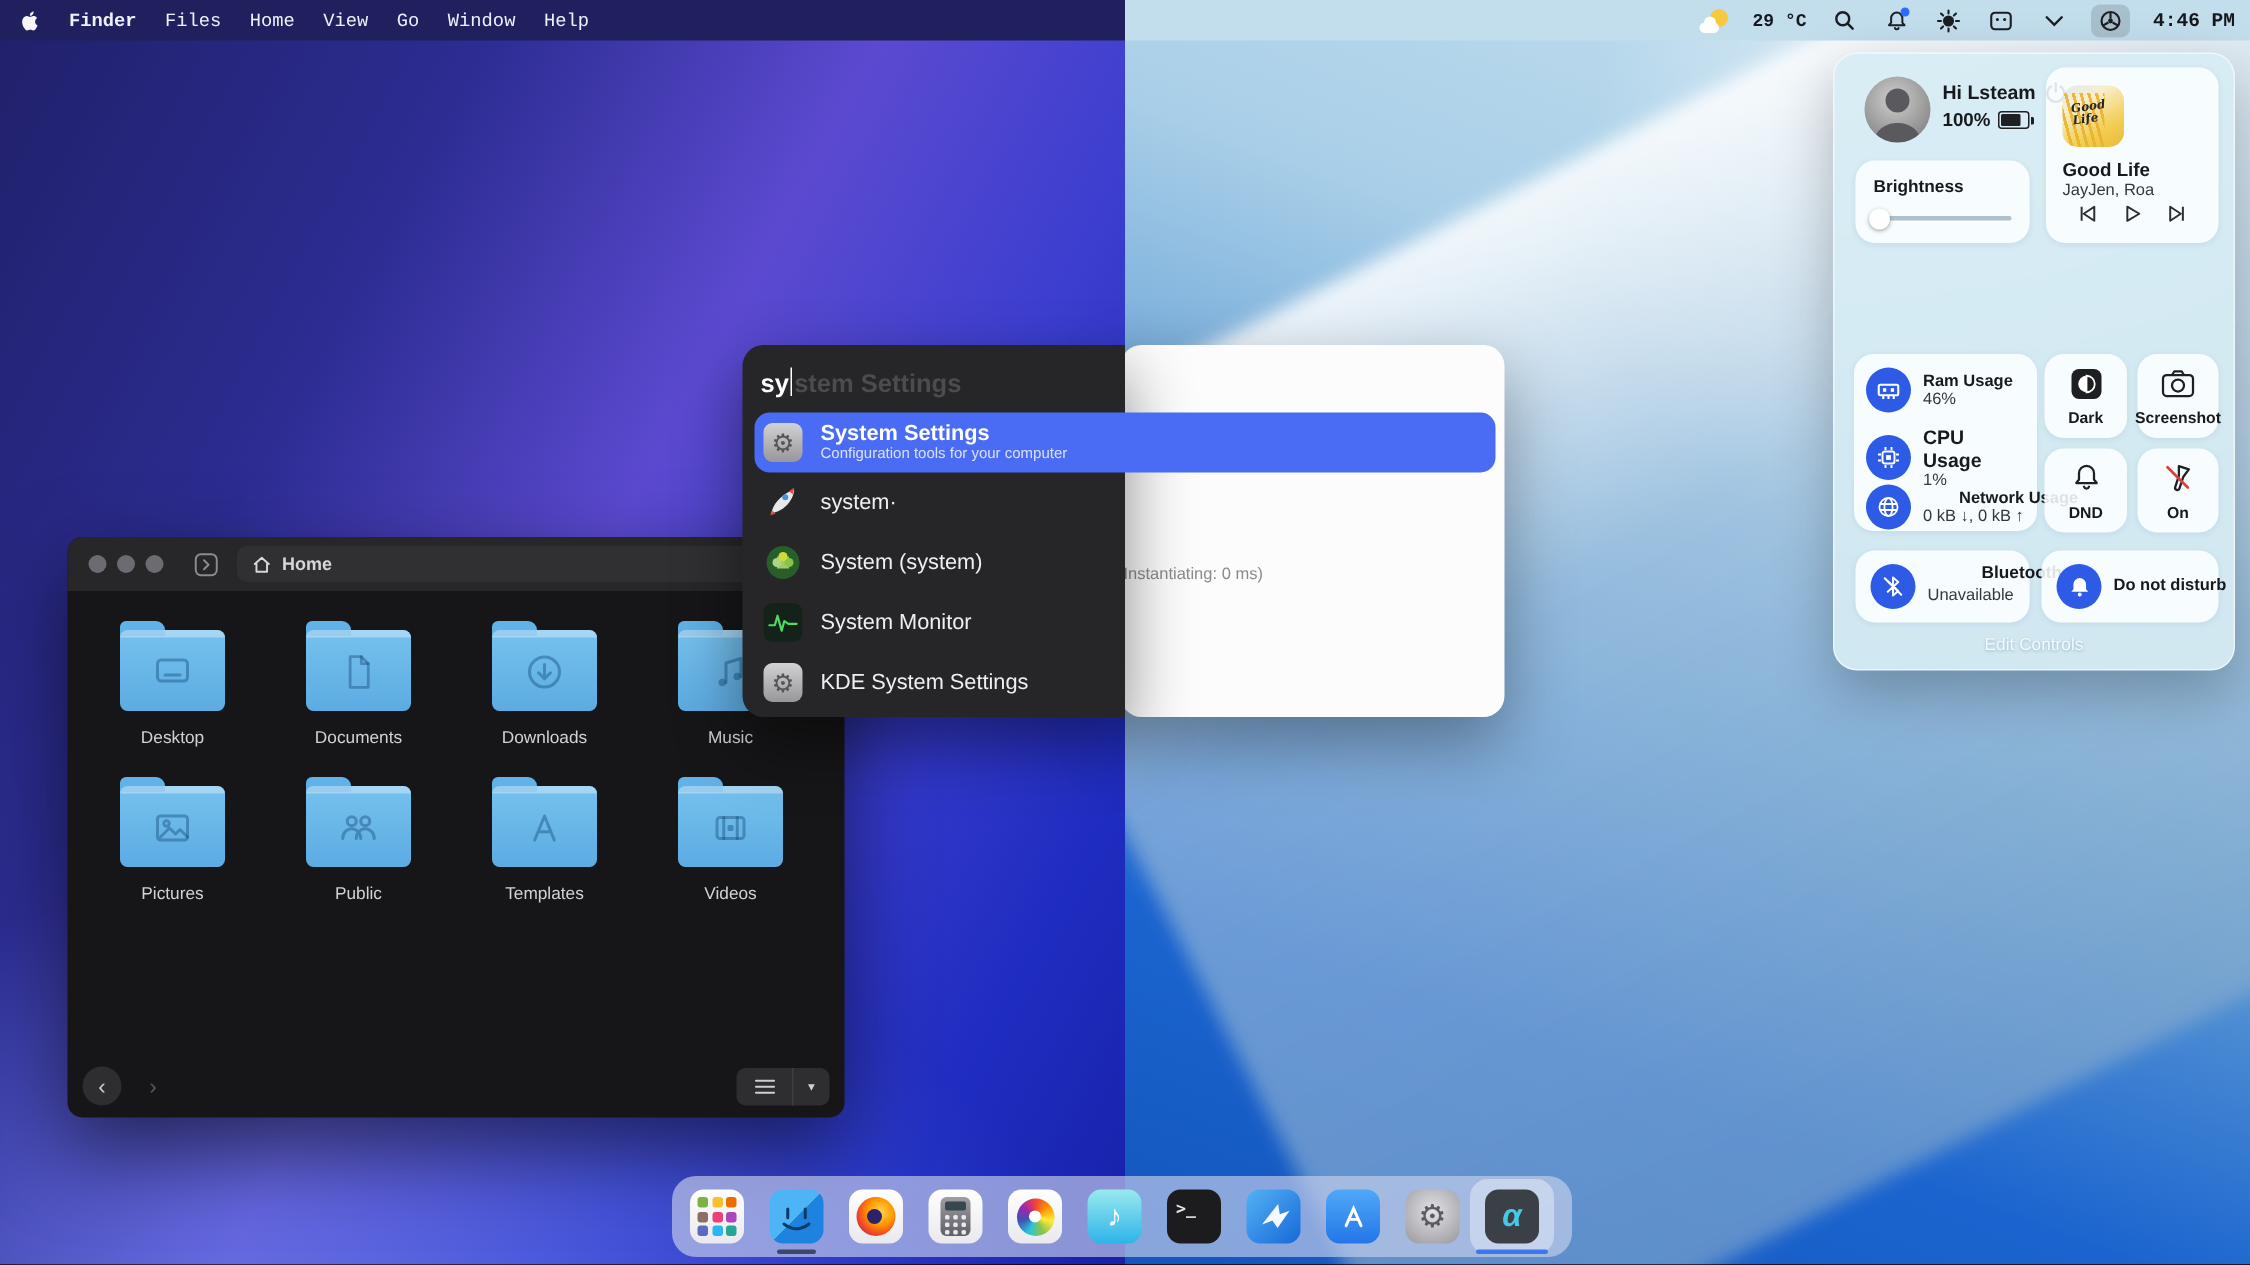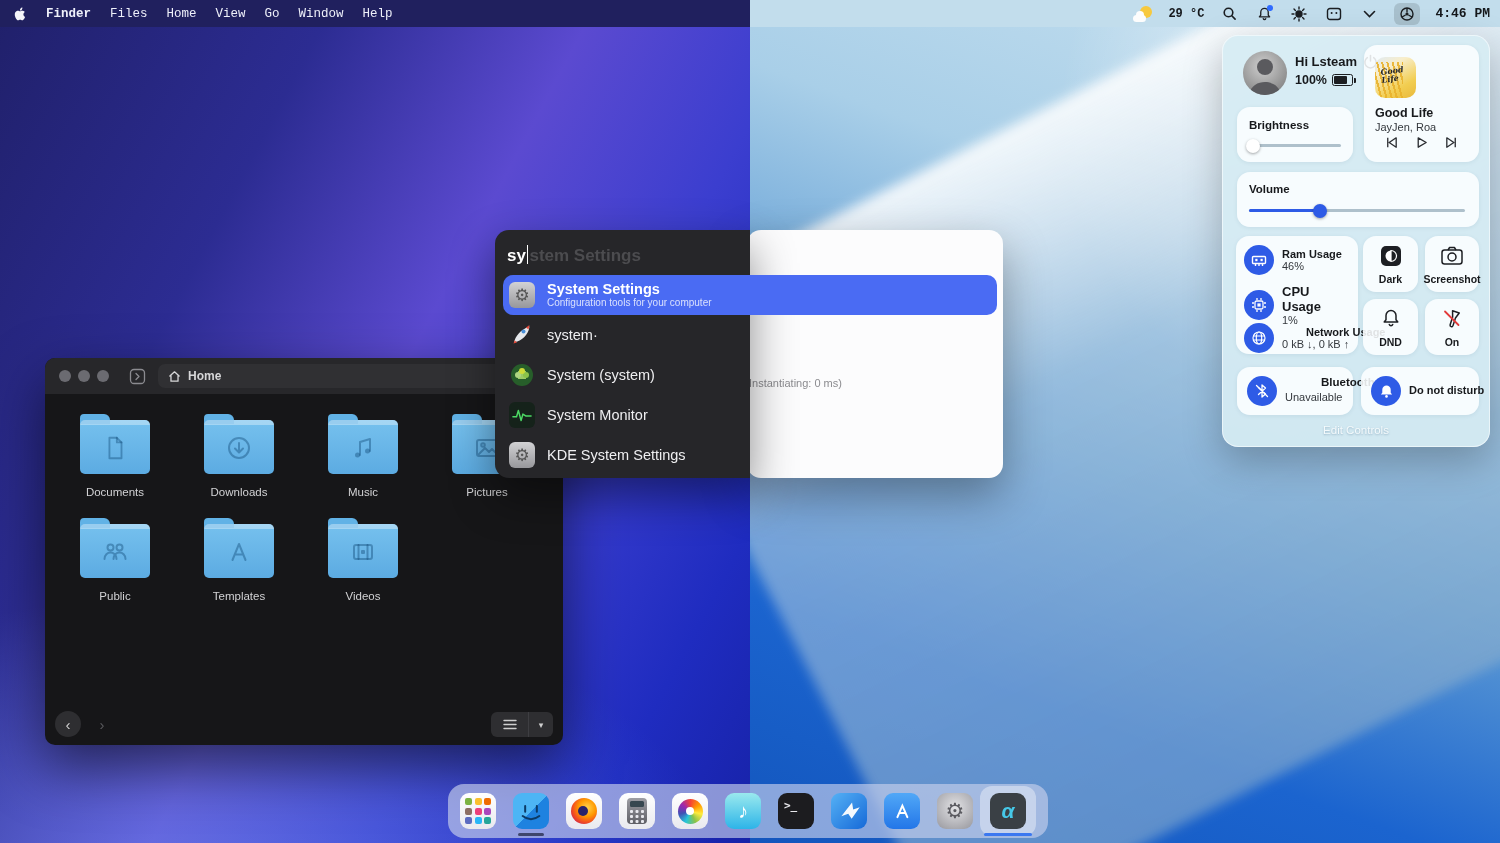--- a/index.html
+++ b/index.html
@@ -223,20 +223,29 @@
         <svg width="13" height="13" viewBox="0 0 14 14" fill="none" stroke="#d6d6d8" stroke-width="1.4">
             <path d="M2 6.5L7 2l5 4.5M3.2 6v6h7.6V6" stroke-linecap="round" stroke-linejoin="round"></path>
           </svg>
         <span>Home</span>
       </div>
     </div>
 
     <div class="fm-body">
       <div class="fitem">
         <div class="folder">
+            <svg width="28" height="28" viewBox="0 0 28 28">
+              <rect x="4" y="6" width="20" height="14" rx="2.5"></rect>
+              <line x1="9" y1="16" x2="19" y2="16"></line>
+            </svg>
+          </div>
+        <div class="flabel">Desktop</div>
+      </div>
+      <div class="fitem">
+        <div class="folder">
             <svg width="26" height="28" viewBox="0 0 28 28">
               <path d="M8 3h8l5 5v17H8z"></path>
               <path d="M16 3v5h5"></path>
             </svg>
           </div>
         <div class="flabel">Documents</div>
       </div>
       <div class="fitem">
         <div class="folder">
             <svg width="28" height="28" viewBox="0 0 28 28">
@@ -411,28 +420,20 @@
 
     <div class="cc-card" style="left:14px;top:71px;width:116px;height:55px;">
       <div class="cc-label" style="position:absolute;left:12px;top:12px;">Brightness</div>
       <div class="slider" style="position:absolute;left:10px;right:12px;top:37px;">
         <div class="fill" style="background: transparent; width: 6%;">
           <span class="thumb" style="background:#ffffff;"></span>
         </div>
       </div>
     </div>
 
-    <div class="cc-card" style="left:14px;top:136px;width:242px;height:55px;">
-      <div class="cc-label" style="position:absolute;left:12px;top:11px;">Volume</div>
-      <div class="slider" style="position:absolute;left:12px;right:14px;top:37px;">
-        <div class="fill" style="background: rgb(46, 91, 230); width: 33%;">
-          <span class="thumb" style="background:#2e5be6;"></span>
-        </div>
-      </div>
-    </div>
 
     <div class="cc-card" style="left:13px;top:200px;width:122px;height:118px;">
       <div class="stat-row" style="top:9px;">
         <span class="blue-circle" style="width:30px;height:30px;">
           <svg width="16" height="16" viewBox="0 0 16 16" fill="none" stroke="#fff" stroke-width="1.4">
               <rect x="1.5" y="4.5" width="13" height="7" rx="1"></rect>
               <path d="M4.5 11.5V14M8 11.5V14M11.5 11.5V14"></path>
               <rect x="4.3" y="6.8" width="2.2" height="2.4" fill="#fff" stroke="none"></rect>
               <rect x="9.5" y="6.8" width="2.2" height="2.4" fill="#fff" stroke="none"></rect>
             </svg>

